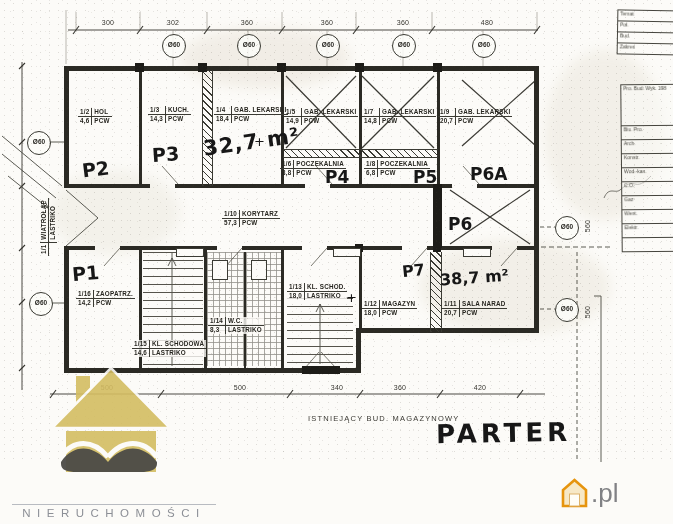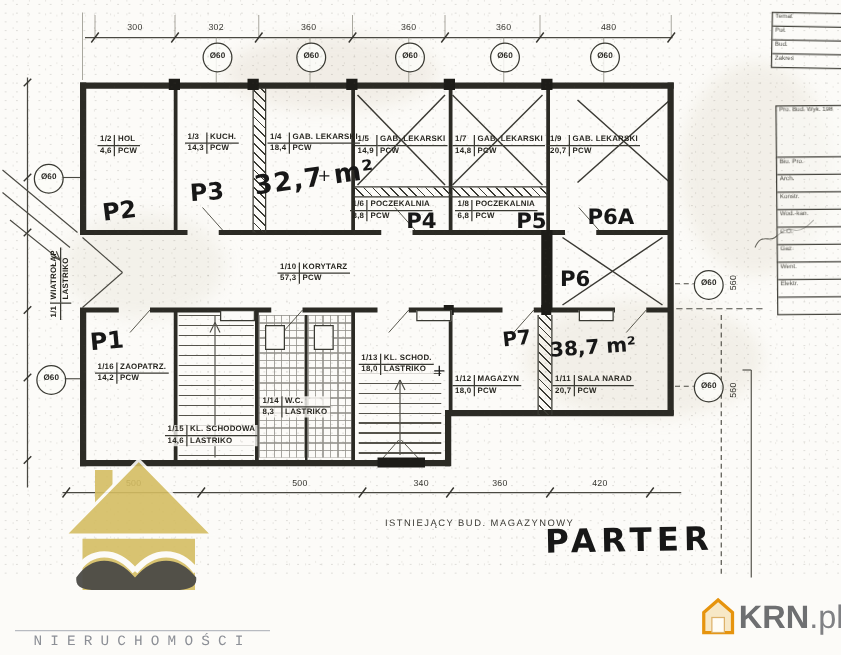--- a/index.html
+++ b/index.html
@@ -52,21 +52,21 @@
   .tb .row{border-top:1px solid #44433c;padding:1px 2px;height:8px;overflow:hidden;}
   .tb .row:first-child{border-top:none;}
   .tb2 .row{height:11px;}
   .tb .head{height:38px;padding:1px 2px;overflow:hidden;}
   
   .bh{position:absolute;left:8px;top:368px;width:215px;height:154px;z-index:10;}
   .bh-title{position:absolute;left:0;top:100px;width:212px;text-align:center;
      font-family:"Liberation Serif",serif;font-weight:700;font-size:32px;color:#4d5364;letter-spacing:1px;}
   .bh-rule{position:absolute;left:4px;top:136px;width:204px;height:1px;background:#b8bbc1;}
   .bh-sub{position:absolute;left:0;top:139px;width:212px;text-align:center;
-     font-family:Liberation Mono, monospace;font-size:11.5px;color:#8c8f96;letter-spacing:6.5px;}
+     font-family:Liberation Sans, sans-serif;font-size:11.5px;color:#8c8f96;letter-spacing:6.5px;}
   .krn{position:absolute;left:561px;top:478px;z-index:10;display:flex;align-items:center;}
   .krn-text{font-family:"Liberation Sans",sans-serif;font-size:26px;font-weight:700;color:#6e6f71;line-height:30px;}
   .krn-suf{font-weight:400;color:#808184;}
 </style>
 </head>
 <body>
 
 <div class="canvas">
 
   <div class="sm" style="left:180px;top:28px;width:170px;height:60px;background:rgba(185,170,135,.16);"></div>
@@ -389,17 +389,16 @@
     </svg>
     <div class="bh-rule"></div>
     <div class="bh-sub">NIERUCHOMOŚCI</div>
   </div>
 
   <div class="krn">
     <svg width="27" height="30" viewBox="0 0 27 30" style="margin-right:3px;">
       <path d="M13.5 2 L25 12 V28 H2 V12 Z" fill="#f7e8c6" stroke="#e6940e" stroke-width="2.6"></path>
       <rect x="8.5" y="16" width="10" height="12" fill="#fffdf6" stroke="#ddb26a" stroke-width="1"></rect>
     </svg>
-    <span class="krn-text">KRN</span>
       <span class="krn-text krn-suf">.pl</span>
   </div>
 
 </div>
 
 </body></html>

